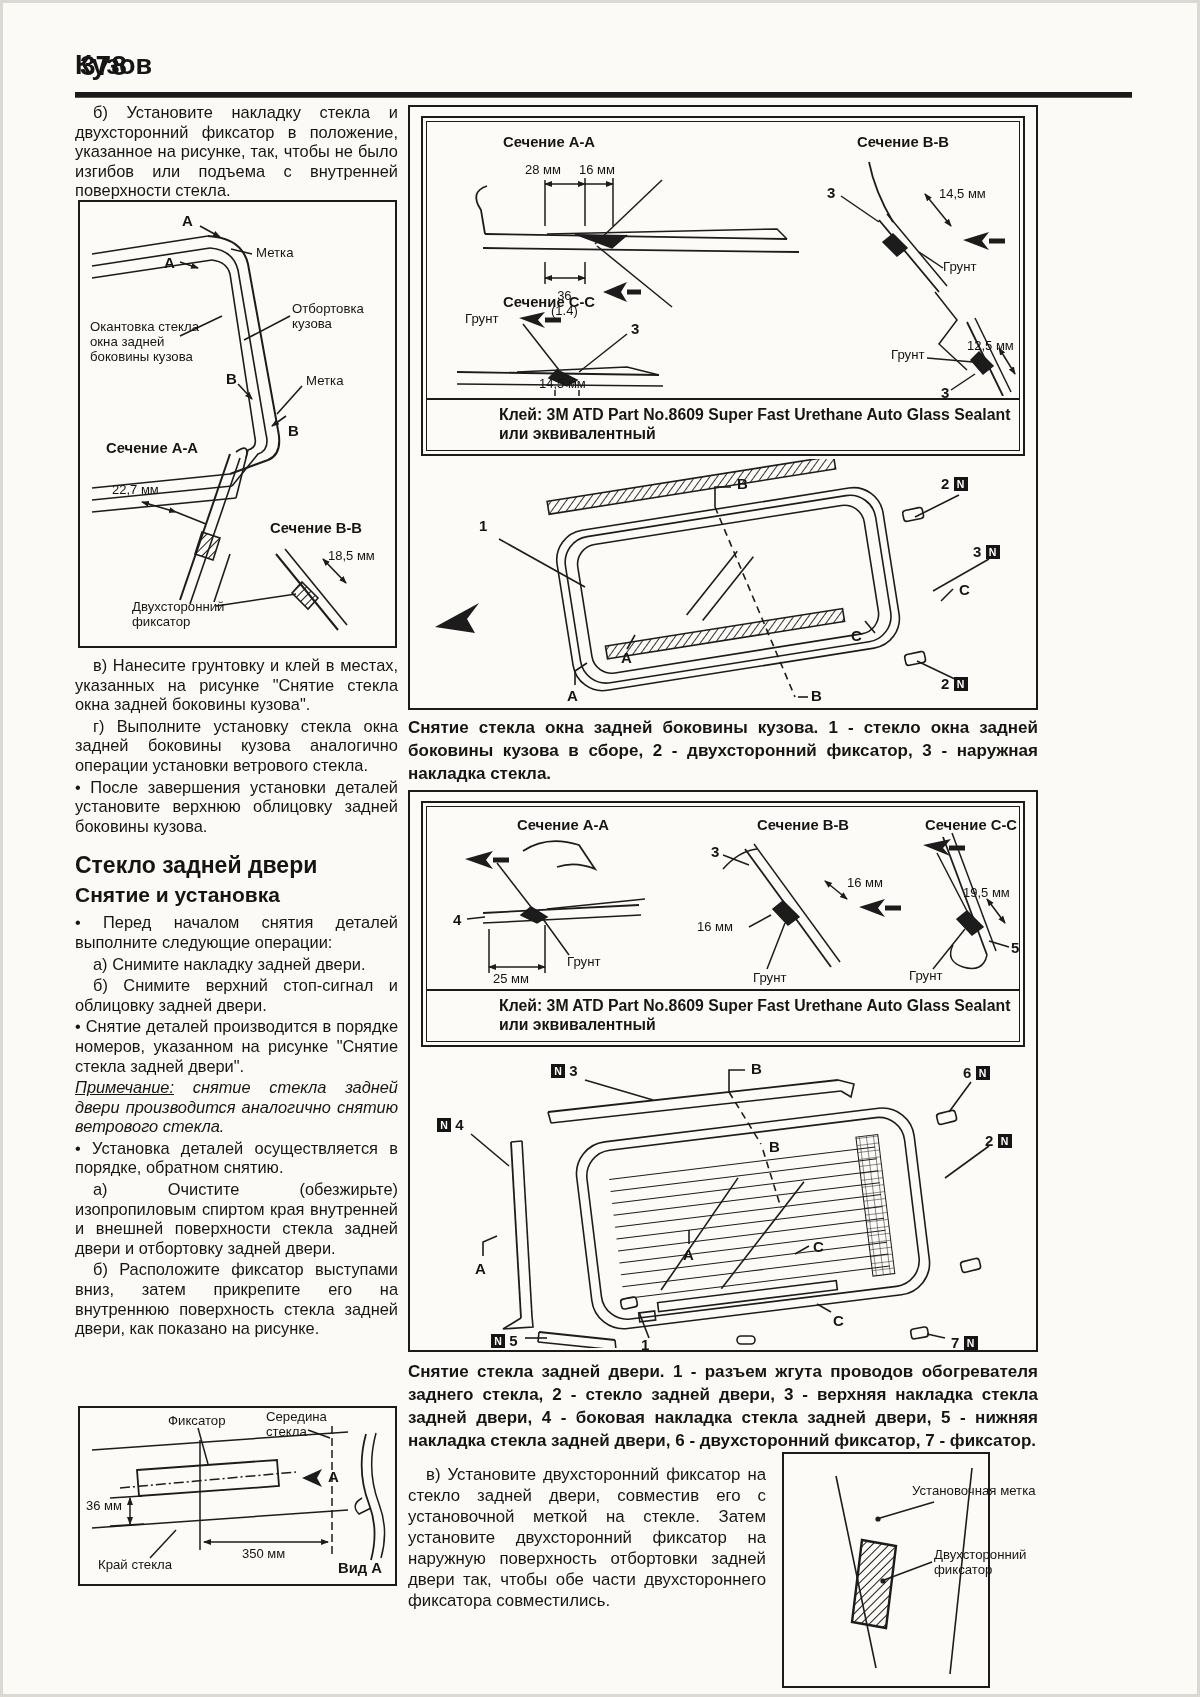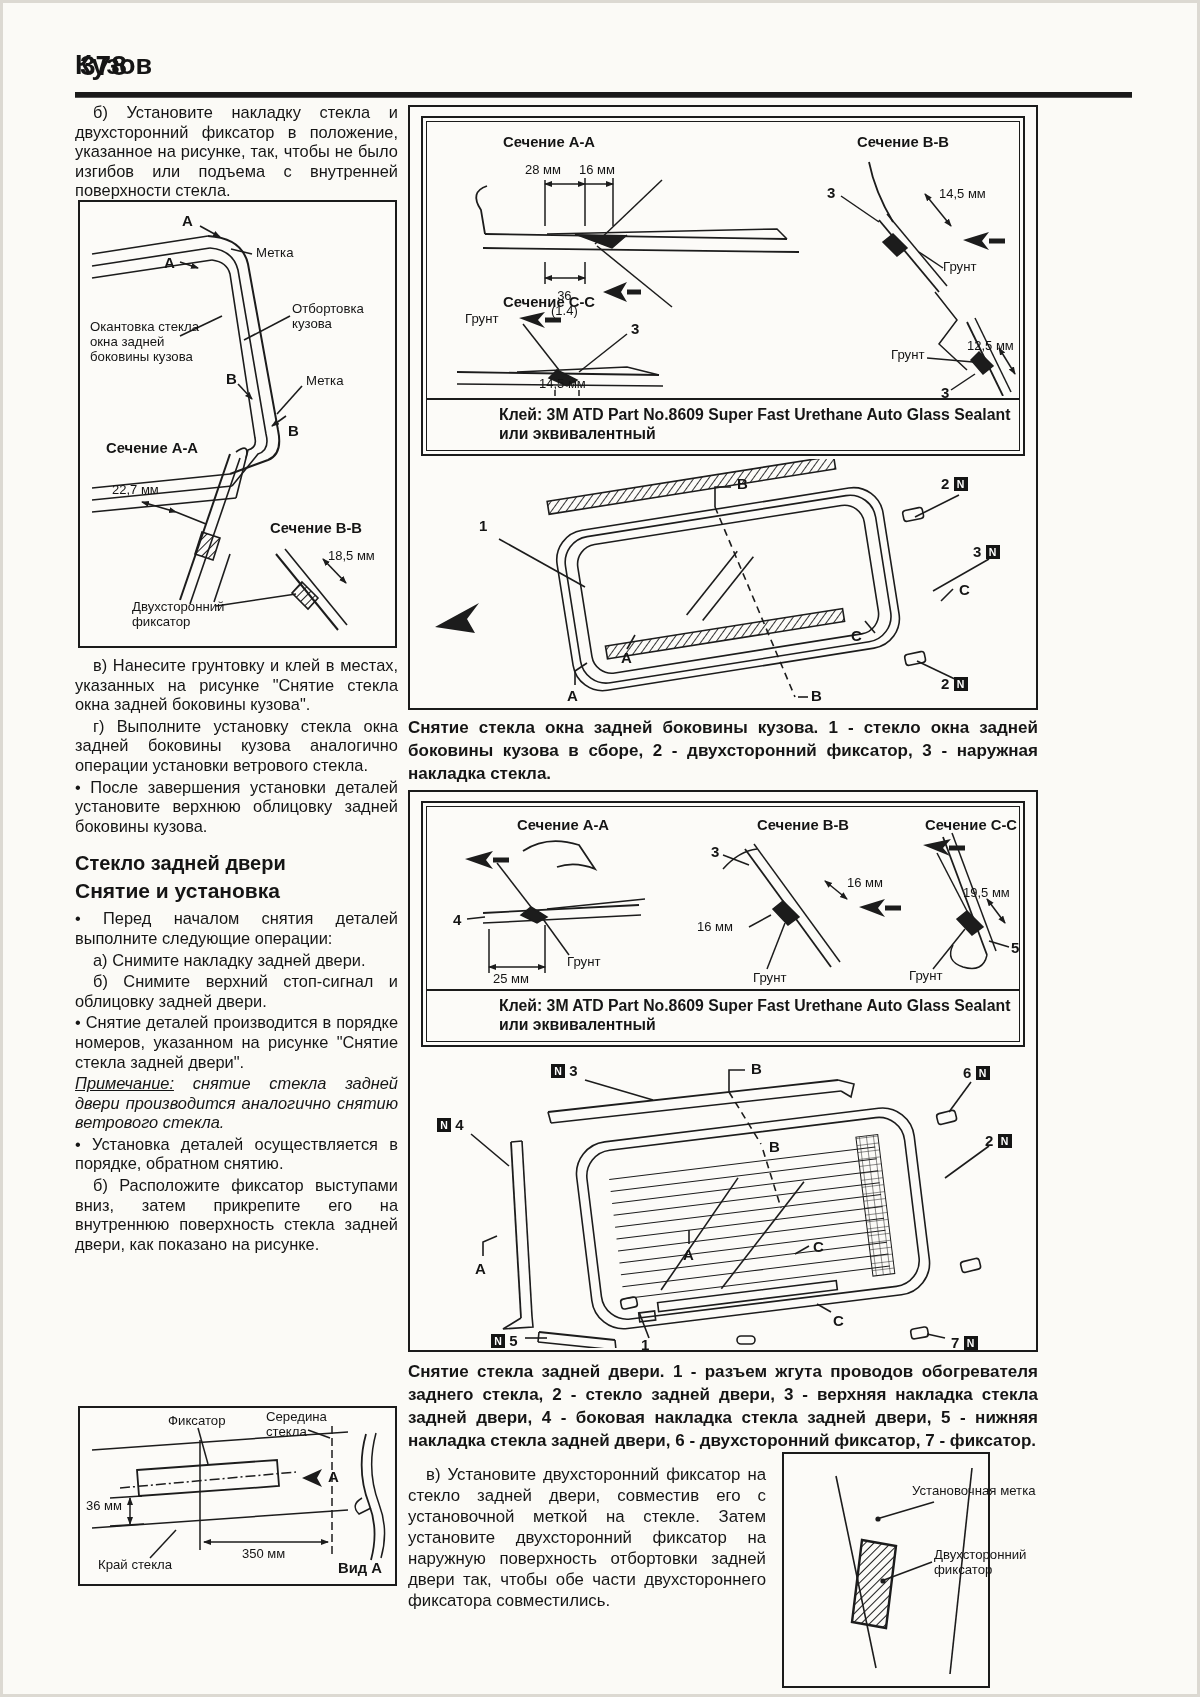--- a/index.html
+++ b/index.html
@@ -7,21 +7,21 @@
   
   .hdr-num{position:absolute;left:80px;top:50px;font-size:28px;font-weight:bold;}
   .hdr-title{position:absolute;left:75px;top:50px;width:1057px;font-size:27px;font-weight:bold;}
   .hdr-rule{position:absolute;left:75px;top:92px;width:1057px;height:5px;background:#1a1a1a;border-bottom:1px solid #555;}
   
   .tblock{position:absolute;left:75px;width:323px;}
   .p{font-size:16.4px;line-height:19.6px;text-align:justify;margin:0 0 2px 0;}
   .ind{text-indent:18px;}
   .noteP{font-style:italic;}
   .noteLbl{text-decoration:underline;font-style:italic;margin-top:8px;}
-  .h-big{font-size:20px;font-weight:bold;margin:16px 0 4px 0;}
+  .h-big{font-size:23px;font-weight:bold;margin:16px 0 4px 0;}
   .h-sub{font-size:21px;font-weight:bold;margin:0 0 6px 0;}
   
   .figbox{position:absolute;border:2.5px solid #1b1b1b;background:#fcfbf8;box-sizing:border-box;}
   .dbox{position:absolute;border:2px solid #1b1b1b;background:#fcfbf8;box-sizing:border-box;padding:3px;}
   .dbox-in{border:1.5px solid #1b1b1b;height:100%;box-sizing:border-box;position:relative;}
   .glueband{position:absolute;left:0;right:0;bottom:0;border-top:2px solid #1b1b1b;padding:5px 8px 7px 72px;}
   .glue{font-weight:bold;font-size:15.8px;line-height:19px;margin:0;}
   
   .lbl{position:absolute;font-size:13.2px;line-height:1.13;white-space:nowrap;}
   .wrap{white-space:normal;}
@@ -112,20 +112,21 @@
     <p class="p ind">г) Выполните установку стекла окна задней боковины кузова аналогично операции установки ветрового стекла.</p>
     <p class="p">• После завершения установки деталей установите верхнюю облицовку задней боковины кузова.</p>
     <div class="h-big">Стекло задней двери</div>
     <div class="h-sub">Снятие и установка</div>
     <p class="p">• Перед началом снятия деталей выполните следующие операции:</p>
     <p class="p ind">а) Снимите накладку задней двери.</p>
     <p class="p ind">б) Снимите верхний стоп-сигнал и облицовку задней двери.</p>
     <p class="p">• Снятие деталей производится в порядке номеров, указанном на рисунке "Снятие стекла задней двери".</p>
     <p class="p noteP"><span class="noteLbl">Примечание:</span><span> снятие стекла задней двери производится аналогично снятию ветрового стекла.</span></p>
     <p class="p">• Установка деталей осуществляется в порядке, обратном снятию.</p>
+    <p class="p ind">а) Очистите (обезжирьте) изопропиловым спиртом края внутренней и внешней поверхности стекла задней двери и отбортовку задней двери.</p>
     <p class="p ind">б) Расположите фиксатор выступами вниз, затем прикрепите его на внутреннюю поверхность стекла задней двери, как показано на рисунке.</p>
   </div>
 
   <div class="figbox" style="left:78px;top:1406px;width:319px;height:180px">
     <div class="figrel">
       <svg width="314" height="175" viewBox="0 0 314 175">
         <defs>
           <marker id="mkG" markerWidth="9" markerHeight="8" refX="7" refY="3" orient="auto-start-reverse" markerUnits="userSpaceOnUse">
             <path d="M0,0L8,3L0,6Z" fill="#1c1c1c"></path>
           </marker>

